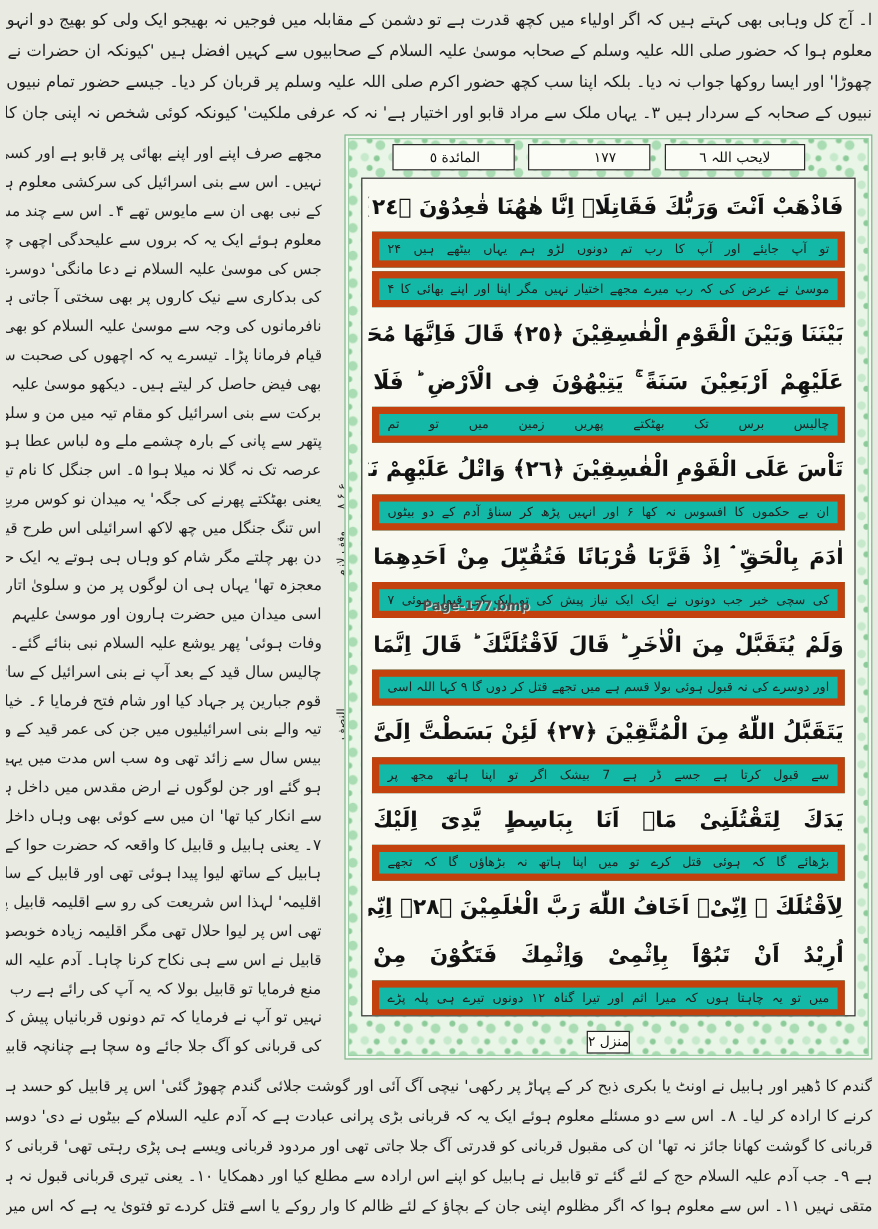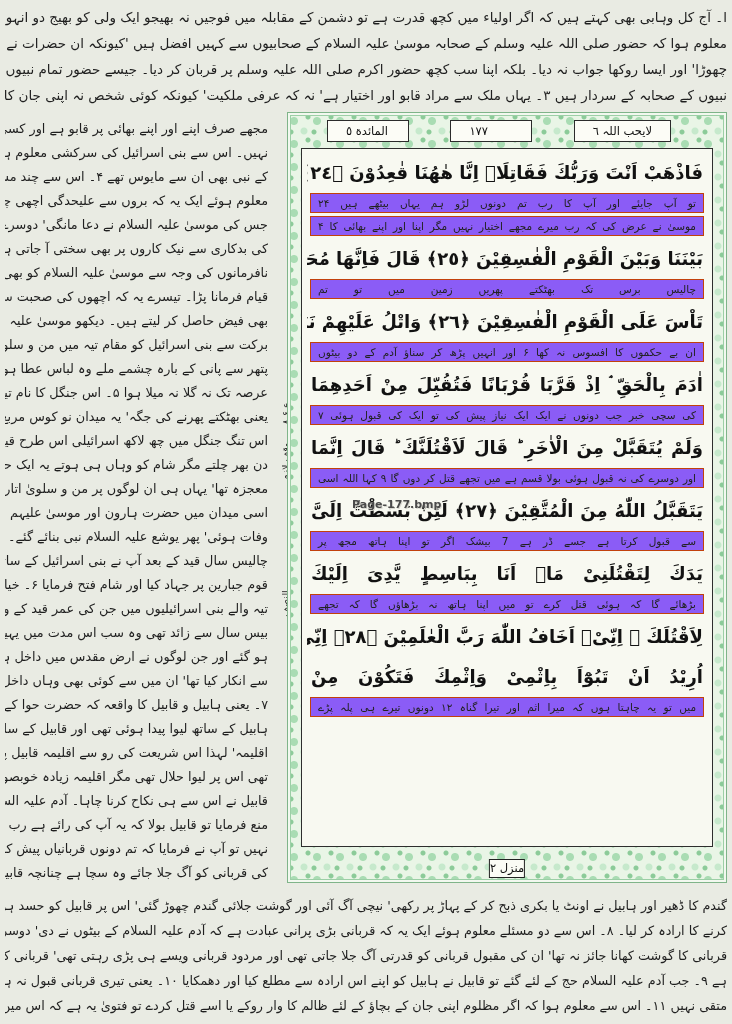--- a/index.html
+++ b/index.html
@@ -48,35 +48,35 @@
     border:1px solid #7fb489;
     box-shadow:inset 0 0 0 2px #f2f8ef, inset 0 0 0 3px #9ccfa6;
     padding:7px 13px 26px 13px;
   }
   .header-row{
     display:flex;direction:rtl;justify-content:space-between;align-items:center;
     padding:0 42px 0 26px;margin-bottom:6px;
   }
   .hdr-box{
     background:#fcfcf6;border:1px solid #2b2b2b;color:#111;
-    font-size:11.5px;line-height:16px;padding:2px 18px;min-width:44px;
-    text-align:left;direction:rtl;white-space:nowrap;
+    font-size:11.5px;line-height:16px;padding:2px 28px;min-width:44px;
+    text-align:right;direction:rtl;white-space:nowrap;
   }
   .verse-panel{
     background:#f8f9f1;border:1.5px solid #2e2e2e;
     padding:4px 5px 2px 5px;box-sizing:border-box;height:699px;overflow:hidden;
   }
   .verse-pair .arabic{
     direction:rtl;font-size:18px;font-weight:bold;color:#121212;
     line-height:40px;height:40px;padding:0 4px;
     text-align:justify;text-align-last:justify;white-space:nowrap;overflow:hidden;
   }
   .verse-pair .urdu-tr{
     direction:rtl;font-size:10.5px;color:#222;
-    background:#8b5cf6;border:1px solid #c2410c;
+    background:#14b8a6;border:6px solid #c2410c;
     margin:0 3px 3px 3px;padding:1px 7px;
     line-height:16px;height:16px;
     text-align:justify;text-align-last:justify;white-space:nowrap;overflow:hidden;
   }
   .manzil-box{
     position:absolute;bottom:4px;left:50%;transform:translateX(-50%);
     background:#fbfcf5;border:1px solid #222;color:#111;
     font-size:11.5px;line-height:15px;padding:1px 0;direction:rtl;white-space:nowrap;
   }
 
@@ -161,20 +161,21 @@
         <div class="arabic">فَاذْهَبْ اَنْتَ وَرَبُّكَ فَقَاتِلَاۤ اِنَّا هٰهُنَا قٰعِدُوْنَ ﴿٢٤﴾</div>
         <div class="urdu-tr">تو آپ جایئے اور آپ کا رب تم دونوں لڑو ہم یہاں بیٹھے ہیں ۲۴</div>
       </div>
         <div class="verse-pair">
         <div class="urdu-tr">موسیٰ نے عرض کی کہ رب میرے مجھے اختیار نہیں مگر اپنا اور اپنے بھائی کا ۴</div>
       </div>
         <div class="verse-pair">
         <div class="arabic">بَیْنَنَا وَبَیْنَ الْقَوْمِ الْفٰسِقِیْنَ ﴿٢٥﴾ قَالَ فَاِنَّهَا مُحَرَّمَةٌ</div>
       </div>
         <div class="verse-pair">
+        <div class="arabic">عَلَیْهِمْ اَرْبَعِیْنَ سَنَةً ۚ یَتِیْهُوْنَ فِی الْاَرْضِ ؕ فَلَا</div>
         <div class="urdu-tr">چالیس برس تک بھٹکتے پھریں زمین میں تو تم</div>
       </div>
         <div class="verse-pair">
         <div class="arabic">تَاْسَ عَلَی الْقَوْمِ الْفٰسِقِیْنَ ﴿٢٦﴾ وَاتْلُ عَلَیْهِمْ نَبَاَ ابْنَیْ</div>
         <div class="urdu-tr">ان بے حکموں کا افسوس نہ کھا ۶ اور انہیں پڑھ کر سناؤ آدم کے دو بیٹوں</div>
       </div>
         <div class="verse-pair">
         <div class="arabic">اٰدَمَ بِالْحَقِّ ۘ اِذْ قَرَّبَا قُرْبَانًا فَتُقُبِّلَ مِنْ اَحَدِهِمَا</div>
         <div class="urdu-tr">کی سچی خبر جب دونوں نے ایک ایک نیاز پیش کی تو ایک کی قبول ہوئی ۷</div>
       </div>

